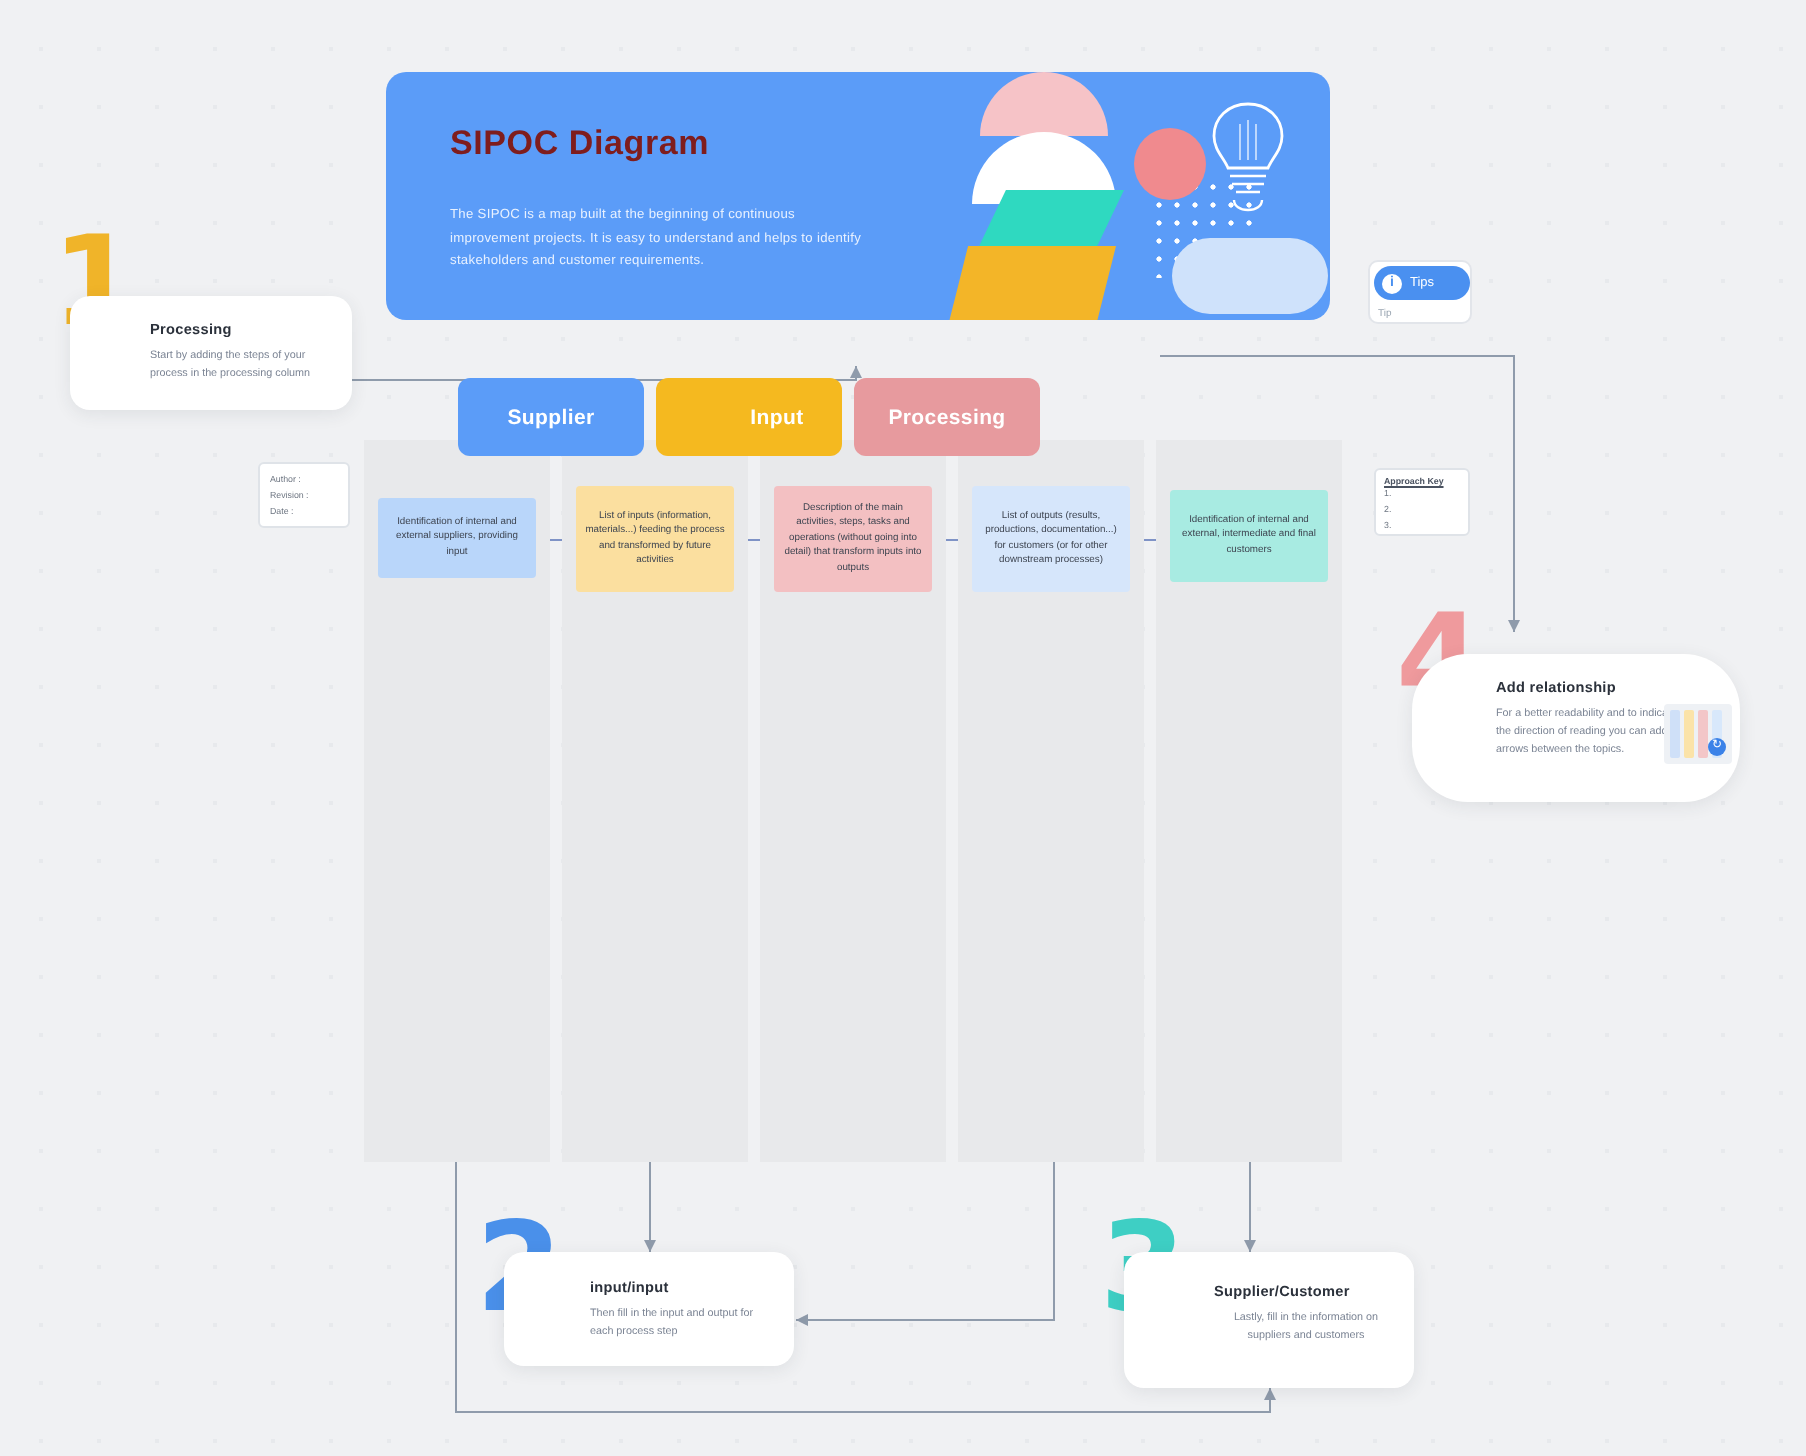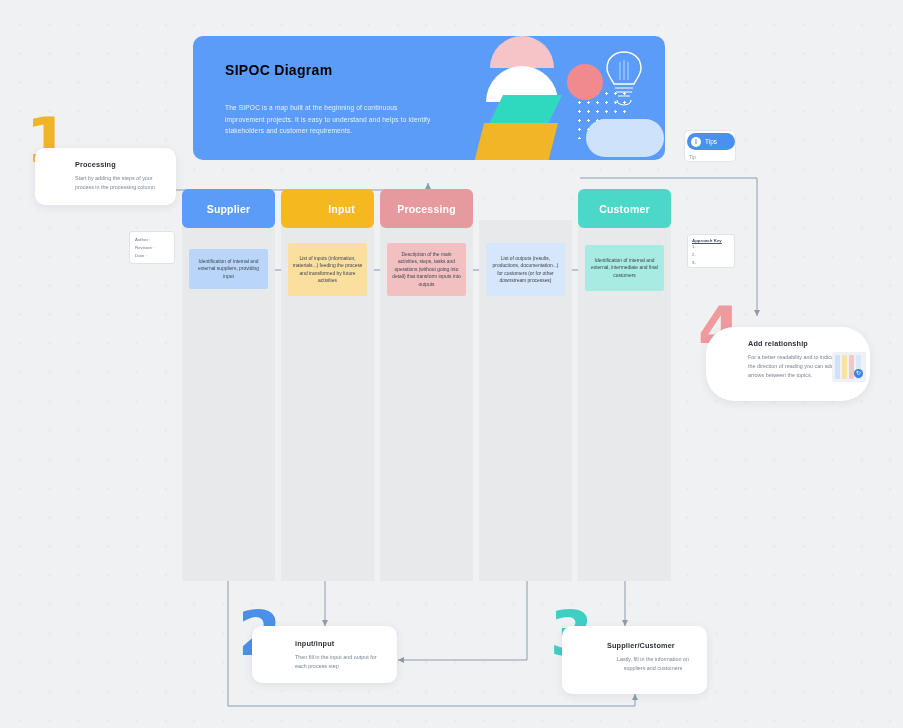--- a/index.html
+++ b/index.html
@@ -26,22 +26,22 @@
     position: absolute;
     left: 193px; top: 36px;
     width: 472px; height: 124px;
     background: #5b9cf8;
     border-radius: 10px 10px 10px 10px;
     overflow: hidden;
   }
   #banner-title {
     position: absolute;
     left: 32px; top: 26px;
-    color: #000000;
-    font-size: 14px;
+    color: #7f1d1d;
+    font-size: 17px;
     font-weight: bold;
     letter-spacing: .3px;
   }
   #banner-sub {
     position: absolute;
     left: 32px; top: 66px;
     width: 210px;
     color: #e8f1ff;
     font-size: 6.6px;
     line-height: 1.75;
@@ -130,20 +130,21 @@
   .lane-head {
     position: absolute;
     top: 0;
     width: 93px; height: 39px;
     border-radius: 6px;
     color: #ffffff;
     font-size: 10.5px;
     font-weight: bold;
     display: flex; align-items: center; justify-content: center;
     letter-spacing: .2px;
+    margin-left: 47px;
   }
 
   
   .note {
     position: absolute;
     width: 79px;
     border-radius: 2px;
     font-size: 4.9px;
     line-height: 1.5;
     text-align: center;
@@ -275,23 +276,20 @@
 
     <div class="lane-head" style="left:0px;   background:#5b9cf8;">
         <span>Supplier</span>
       </div>
     <div class="lane-head" style="left:99px;  background:#f5b91f;padding-left:28px;">
         <span>Input</span>
       </div>
     <div class="lane-head" style="left:198px; background:#e79a9e;">
         <span>Processing</span>
       </div>
-    <div class="lane-head" style="left:396px; background:#4bd8c8;">
-        <span>Customer</span>
-      </div>
 
     <div class="note" style="left:7px;   top:60px; height:40px; background:#b9d6fa;">
         <span>Identification of internal and external suppliers, providing input</span>
       </div>
     <div class="note" style="left:106px; top:54px; height:53px; background:#fbdf9f;">
         <span>List of inputs (information, materials...) feeding the process and transformed by future activities</span>
       </div>
     <div class="note" style="left:205px; top:54px; height:53px; background:#f3c0c2;">
         <span>Description of the main activities, steps, tasks and operations (without going into detail) that transform inputs into outputs</span>
       </div>

